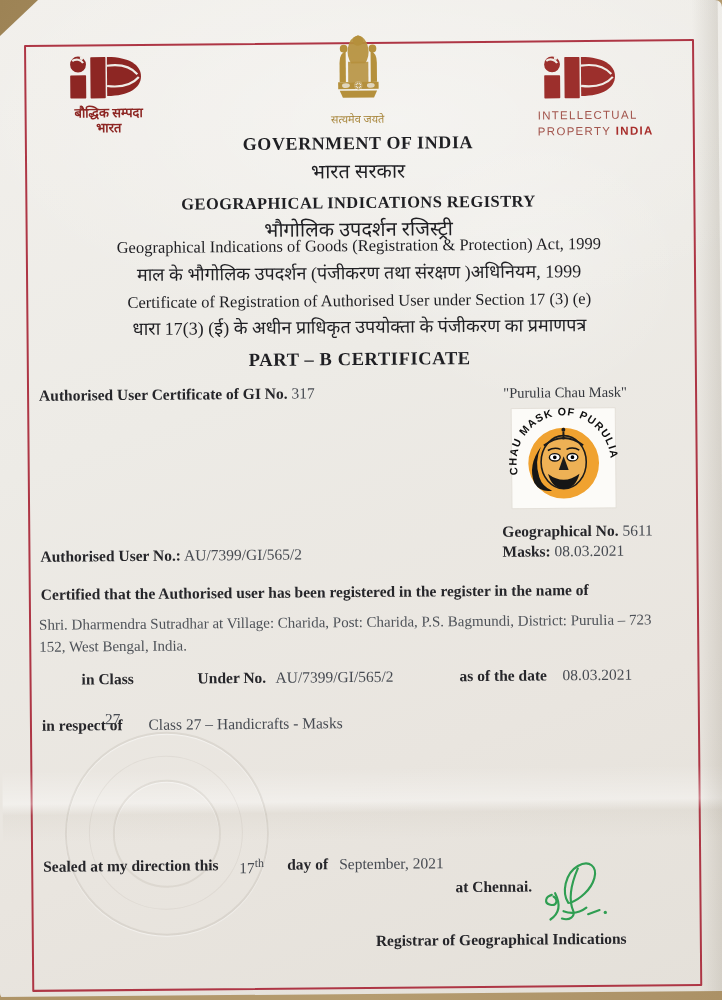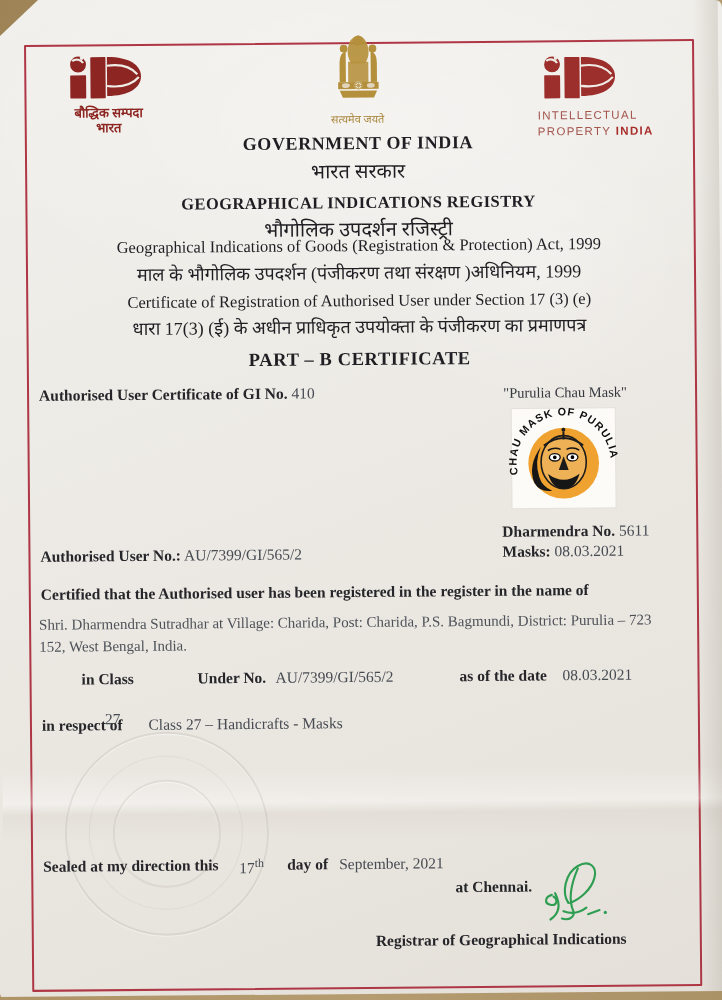--- a/index.html
+++ b/index.html
@@ -165,21 +165,21 @@
 
     <div class="abs ctr act-en">Geographical Indications of Goods (Registration &amp; Protection) Act, 1999</div>
     <div class="abs ctr act-hi">माल के भौगोलिक उपदर्शन (पंजीकरण तथा संरक्षण )अधिनियम, 1999</div>
     <div class="abs ctr sec-en">Certificate of Registration of Authorised User under Section 17 (3) (e)</div>
     <div class="abs ctr sec-hi">धारा 17(3) (ई) के अधीन प्राधिकृत उपयोक्ता के पंजीकरण का प्रमाणपत्र</div>
 
     <div class="abs ctr part">PART – B CERTIFICATE</div>
 
     <div class="abs gi-row">
       <span class="lbl">Authorised User Certificate of GI No.</span>
-      <span class="val">410</span>
+      <span class="val">317</span>
     </div>
     <div class="abs gi-name">"Purulia Chau Mask"</div>
 
     <svg class="abs svgblock" style="left:505px;top:405px;width:118px;height:110px;" viewBox="0 0 120 112">
       <rect x="7" y="5" width="106" height="102" fill="#fcfbf8" stroke="#e4e0d8" stroke-width="1"></rect>
       <circle cx="60" cy="61" r="36" fill="#f0a230"></circle>
       <path d="M37,44 q-7,15 -2,31 q3,10 13,14 q-12,2 -18,-8 q-7,-18 7,-37 z" fill="#161616"></path>
       <ellipse cx="60" cy="60" rx="23" ry="27" fill="#eeb155" stroke="#1b1b1b" stroke-width="1.6"></ellipse>
       <path d="M40,43 q20,-15 40,0" fill="none" stroke="#1b1b1b" stroke-width="2"></path>
       <line x1="60" y1="29" x2="60" y2="37" stroke="#1b1b1b" stroke-width="2"></line>
@@ -192,21 +192,21 @@
       <path d="M60,54 l-5,14 h10 z" fill="#1b1b1b"></path>
       <path d="M44,72 q16,12 32,0 q-4,15 -16,15 q-12,0 -16,-15 z" fill="#161616"></path>
       <path id="maskArc" d="M14,74 A48,48 0 1 1 106,74" fill="none"></path>
       <text font-family="Liberation Sans, DejaVu Sans, sans-serif" font-size="11" font-weight="bold" letter-spacing="1.1" fill="#101010">
         <textPath href="#maskArc" startOffset="2">CHAU MASK OF PURULIA</textPath>
       </text>
     </svg>
 
     <div class="abs cert-block">
       <div>
-        <span class="lbl">Dharmendra No.</span>
+        <span class="lbl">Geographical No.</span>
         <span class="val">5611</span>
       </div>
       <div>
         <span class="lbl">Masks:</span>
         <span class="val">08.03.2021</span>
       </div>
     </div>
 
     <div class="abs auth-row">
       <span class="lbl">Authorised User No.:</span>

